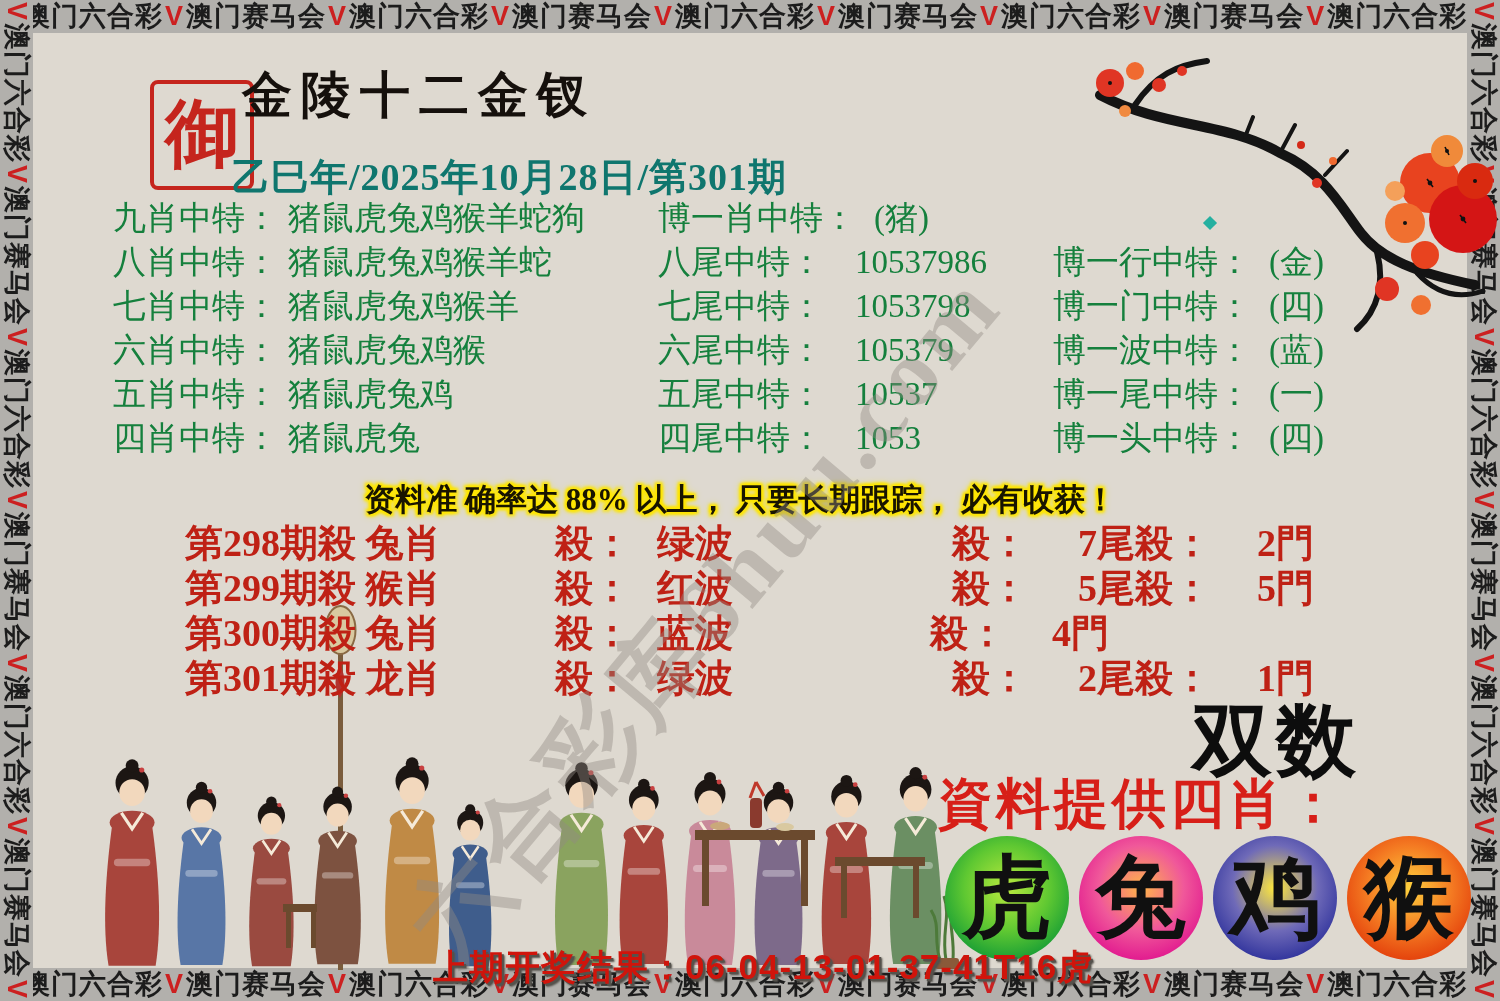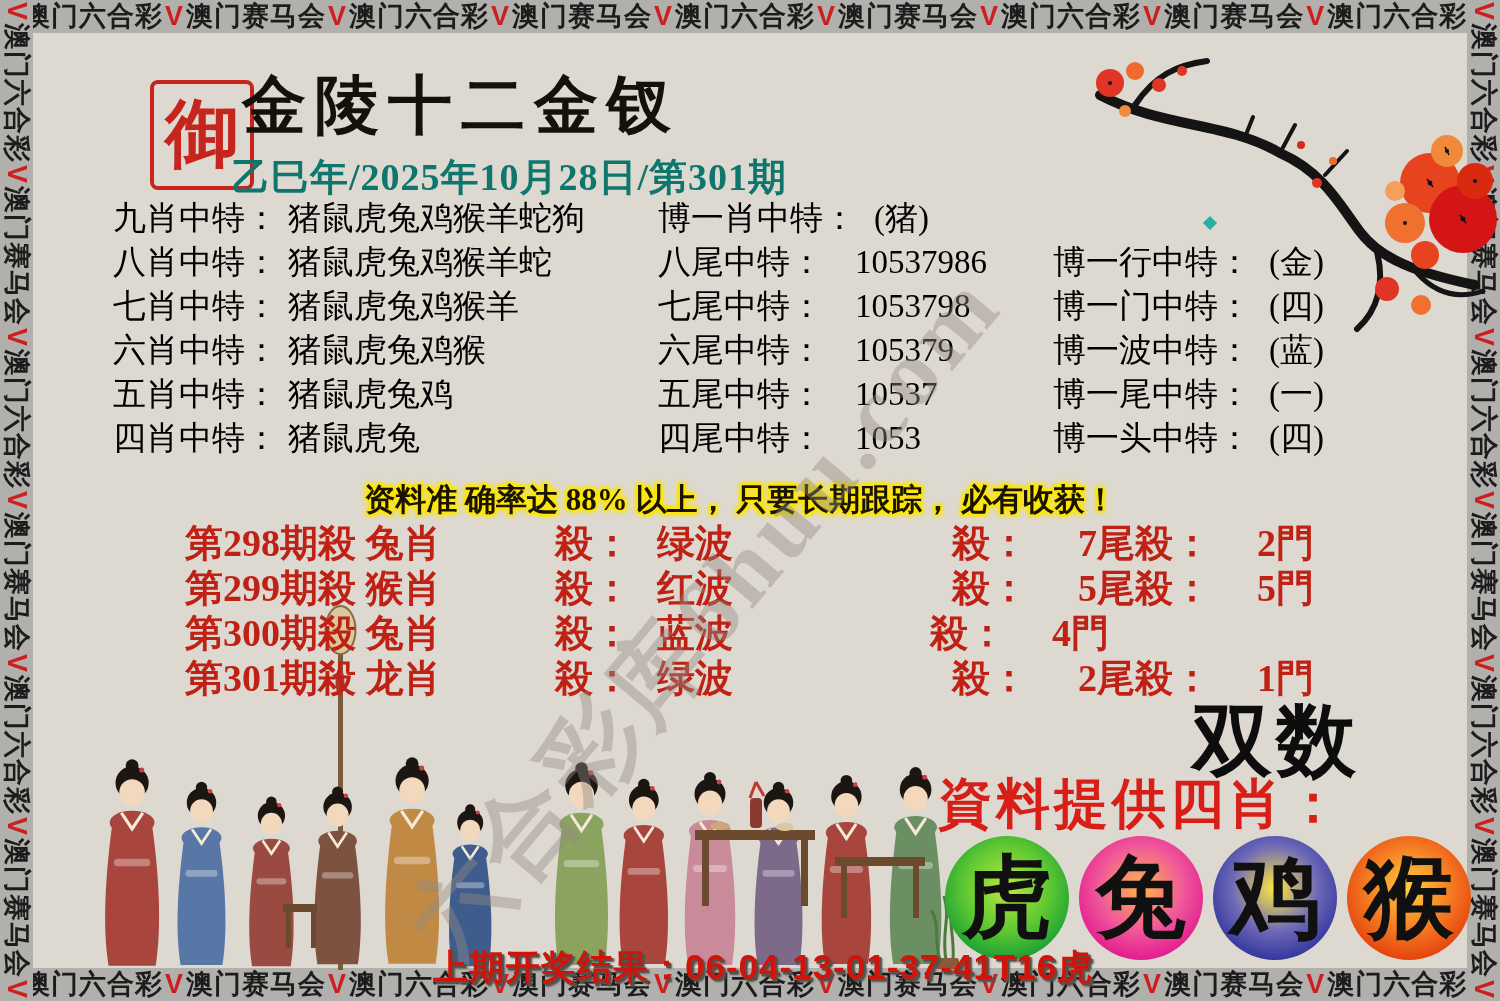--- a/index.html
+++ b/index.html
@@ -32,31 +32,31 @@
 
   
   .seal{
     left:150px; top:80px; width:104px; height:110px;
     border:4px solid #c5251d; border-radius:8px; box-sizing:border-box;
     color:#c5251d; font-size:74px; font-weight:bold;
     display:flex; align-items:center; justify-content:center;
     z-index:2;
   }
   .title{
-    left:242px; top:62px; font-size:64px; font-weight:900; color:#15100c;
+    left:242px; top:62px; font-size:50px; font-weight:900; color:#15100c;
     letter-spacing:9px; z-index:2; white-space:nowrap;
   }
   .dateline{
     left:232px; top:152px; font-size:38px; font-weight:bold; color:#0f766e;
     letter-spacing:1px; z-index:2; white-space:nowrap;
   }
 
   
   .predtable{left:105px; top:196px; width:1290px; z-index:2;}
-  .pred-row{display:flex; height:44px; align-items:center; font-size:33px; color:#000000; white-space:nowrap;}
+  .pred-row{display:flex; height:44px; align-items:center; font-size:33px; color:#15803d; white-space:nowrap;}
   .pc1{width:545px; padding-left:8px;}
   .pc2{width:395px;}
   .pc3{flex:1;}
   .plab{margin-right:10px;}
   .pc2 .plab{margin-right:32px;}
   .pc3 .plab{margin-right:18px;}
 
   
   .banner{
     left:0; top:471px; width:1480px; text-align:center; z-index:2;

